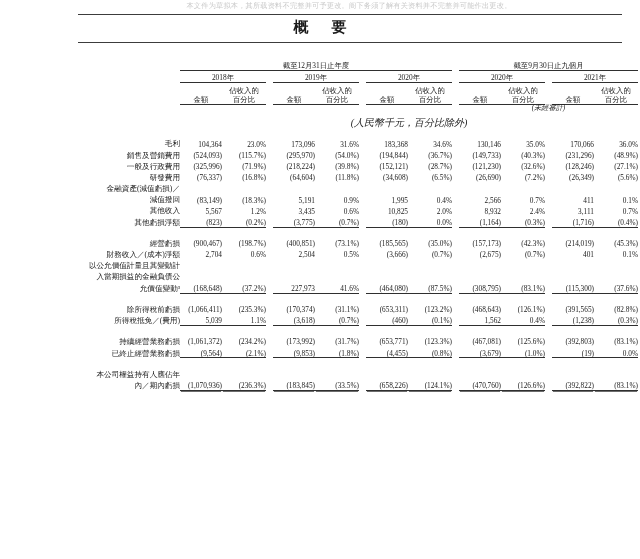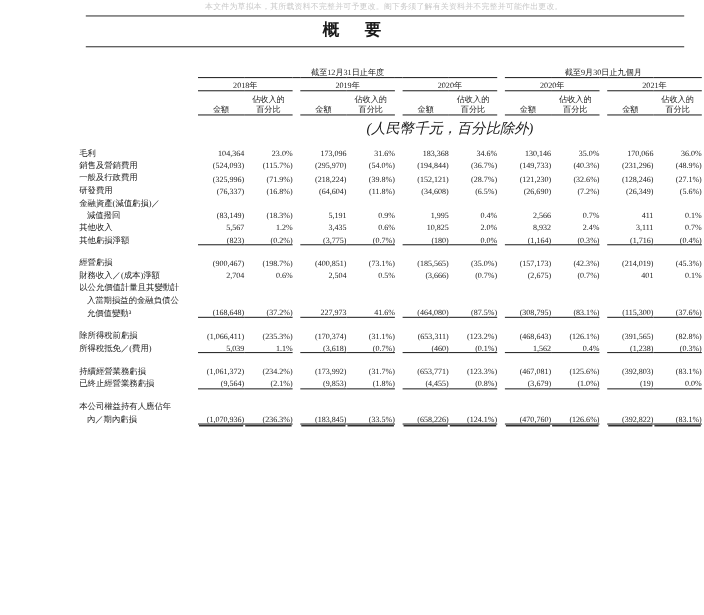--- a/index.html
+++ b/index.html
@@ -83,40 +83,40 @@
     font-weight: normal;
   }
   .num {
     text-align: right;
     font-family: "Liberation Serif", "DejaVu Serif", serif;
     font-size: 7.3px;
     white-space: nowrap;
     padding-right: 2px;
   }
   .lbl {
-    text-align: left;
+    text-align: right;
     white-space: nowrap;
     font-size: 7.6px;
     padding-right: 2px;
   }
   .lbl.ind { padding-left: 7px; }
   .bold { font-weight: bold; }
 
   
   .grp-rule {
     border-bottom: 0.9px solid #2f2f2f;
   }
   .col-rule {
     border-bottom: 0.7px solid #2f2f2f;
   }
   .hdr-year { font-size: 7.4px; font-weight: bold; text-align:center; white-space:nowrap; }
   .hdr-grp  { font-size: 7.4px; font-weight: bold; text-align:center; white-space:nowrap;margin-top:31px; }
   .hdr-sub  { font-size: 7.4px; font-weight: bold; text-align:center; white-space:nowrap; line-height:1.25; }
   .hdr-note { font-size: 7.2px; font-style: italic; text-align:center; white-space:nowrap; }
-  .unit-note { font-size: 13px; font-style: italic; text-align:center; white-space:nowrap; }
+  .unit-note { font-size: 10px; font-style: italic; text-align:center; white-space:nowrap; }
 
   .spacer-sm td { height: 5px; }
   .spacer-md td { height: 9px; }
   .spacer-xs td { height: 3px; }
 
   .rowline td { height: 11.2px; }
 
   
   .ul-single { border-bottom: 0.8px solid #2f2f2f; }
   .ul-double {
@@ -208,20 +208,25 @@
           <span>百分比</span>
         </td>
         <td class="gapcol"></td>
         <td class="hdr-sub col-rule">金額</td>
         <td class="hdr-sub col-rule">
           <span>佔收入的</span><br>
           <span>百分比</span>
         </td>
       </tr>
 
+      <tr>
+        <td colspan="9"></td>
+        <td class="gapcol"></td>
+        <td colspan="5" class="hdr-note">(未經審計)</td>
+      </tr>
       <tr class="spacer-sm">
           <td colspan="15"></td>
         </tr>
 
       <tr>
         <td></td>
         <td colspan="14" class="unit-note">(人民幣千元，百分比除外)</td>
       </tr>
       <tr class="spacer-md">
           <td colspan="15"></td>

